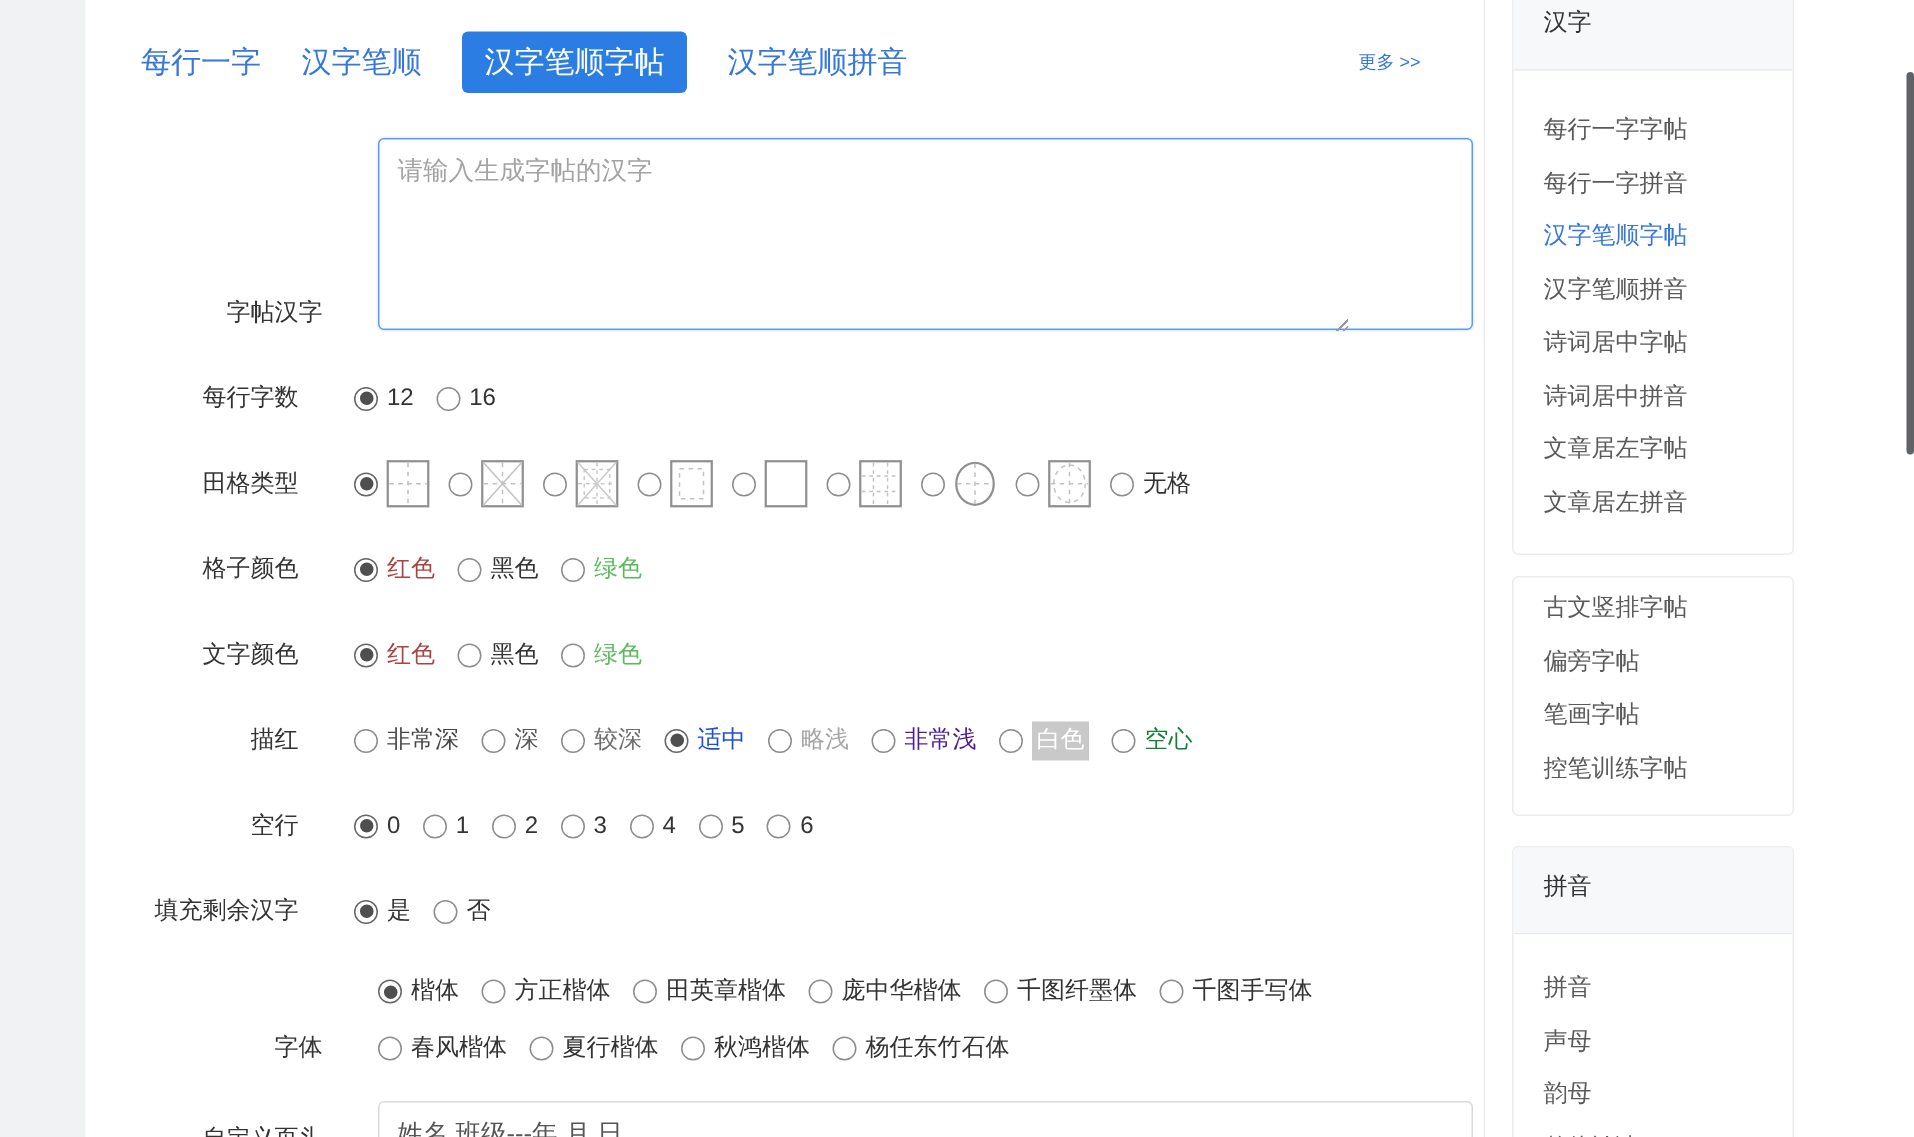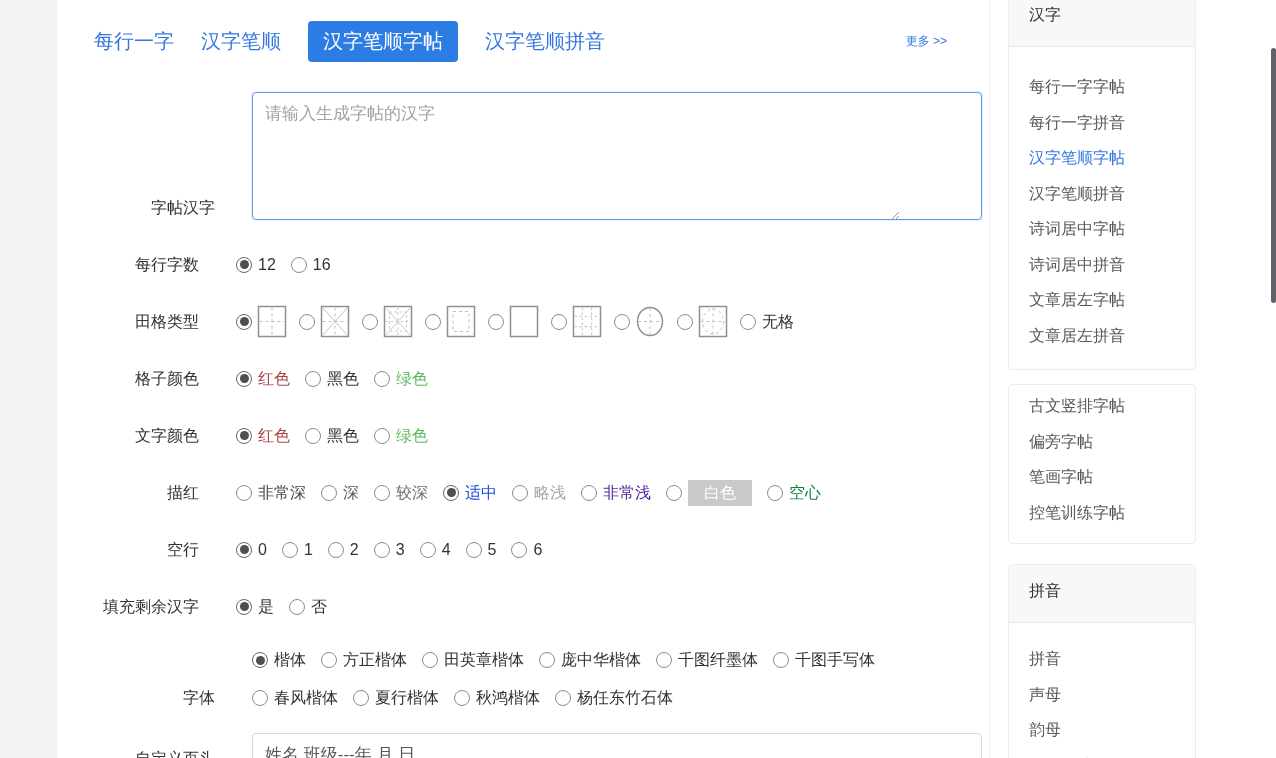--- a/index.html
+++ b/index.html
@@ -25,21 +25,21 @@
   .r{display:inline-block;width:14px;height:14px;border:1.5px solid #8c8c8c;border-radius:50%;background:#fff;flex:none;position:relative;}
   .r.checked{border-color:#666;}
   .r.checked::after{content:"";position:absolute;left:2.5px;top:2.5px;right:2.5px;bottom:2.5px;background:#4f4f4f;border-radius:50%;}
   .ta-wrap{position:relative;width:650px;}
   textarea{width:730px;height:128px;box-sizing:border-box;border:1.5px solid #5b9bf0;border-radius:4px;outline:none;resize:none;padding:9px 12px;font-size:17px;font-family:inherit;color:#333;box-shadow:0 0 0 1px rgba(91,155,240,.15);}
   textarea::placeholder{color:#a3a3a3;}
   .grip{position:absolute;right:3px;bottom:4px;width:10px;height:10px;
     background:repeating-linear-gradient(135deg,transparent 0 2px,#9a9a9a 2px 3px);
     clip-path:polygon(100% 0,100% 100%,0 100%);}
   .gi{display:inline-block;width:30px;height:33px;line-height:0;}
-  .white-chip{background:#c9c9c9;padding:0 16px;}
+  .white-chip{background:#c9c9c9;padding:0 3px;}
   input.hdr{width:730px;box-sizing:border-box;height:42px;border:1px solid #d9d9d9;border-radius:4px;padding:8px 12px;font-size:17px;color:#555;font-family:inherit;outline:none;background:#fff;}
   
   .card{position:absolute;left:1008px;width:188px;background:#fff;border:1px solid #ececec;border-radius:4px;box-sizing:border-box;}
   .card-h{background:#f7f8f9;border-bottom:1px solid #e9e9e9;border-radius:4px 4px 0 0;padding:16px 20px 20px;font-size:16px;color:#333;}
   .card-items{padding:22px 0 14px;}
   .card-item{font-size:16px;color:#5a5a5a;line-height:35.5px;padding-left:20px;cursor:pointer;white-space:nowrap;}
   .card-item.active{color:#3577dd;}
   .card1{top:-26px;height:396px;}
   .card1 .card-h{padding-top:30px;border-radius:0;}
   .card2{top:384px;height:160px;}

